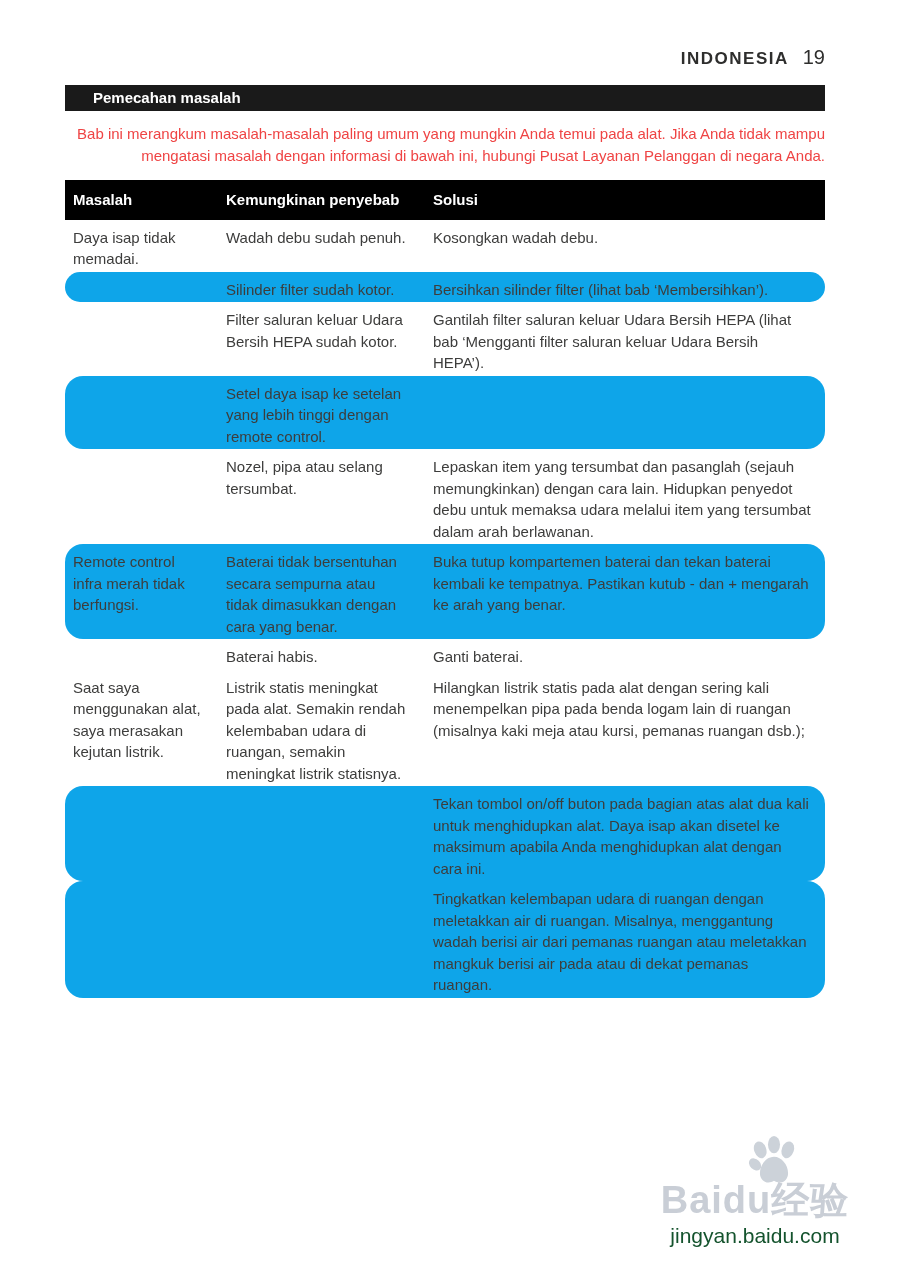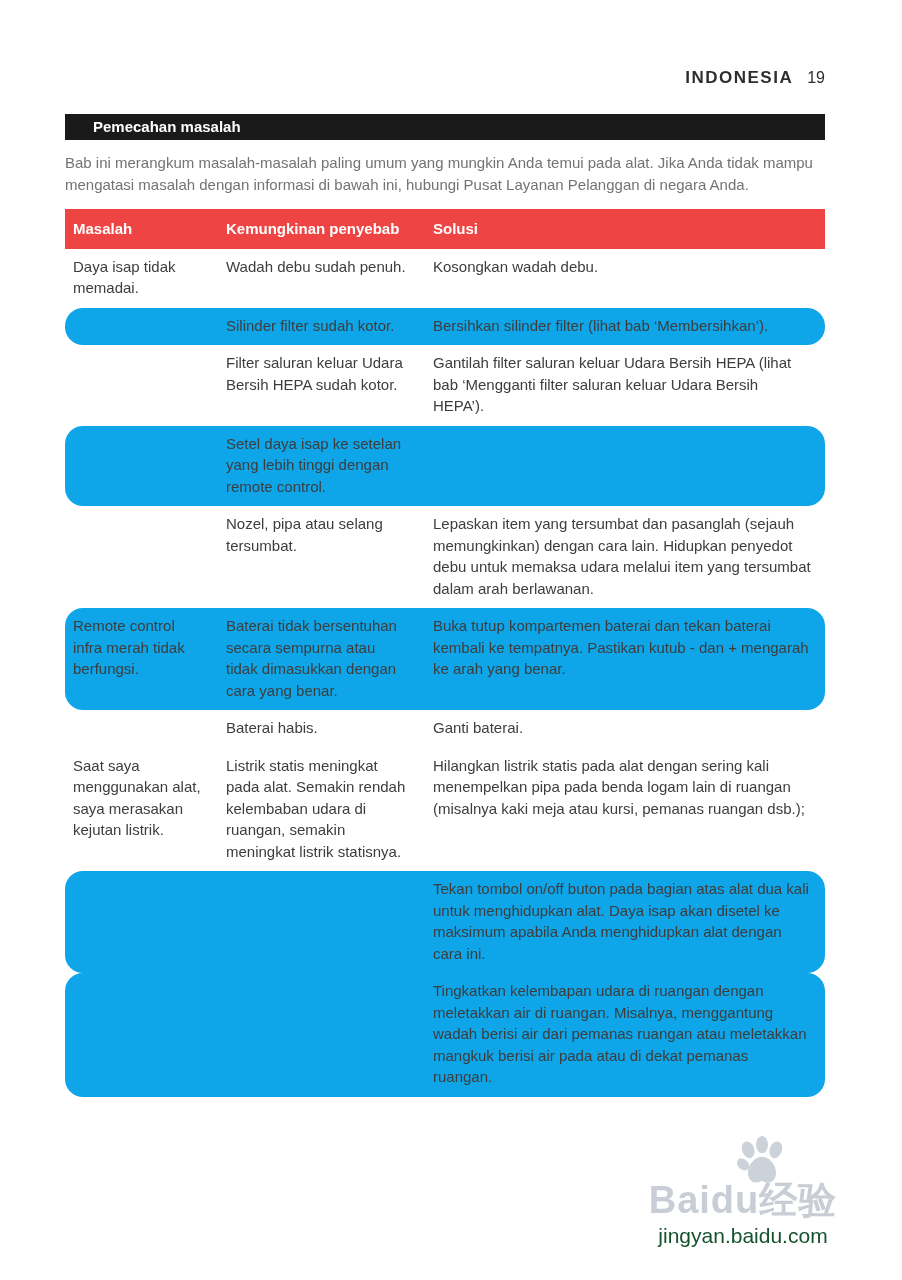--- a/index.html
+++ b/index.html
@@ -13,77 +13,78 @@
     margin:0 auto;
   }
   .content { padding:0 77px 0 65px; }
 
   
   .page-header {
     display:flex;
     justify-content:flex-end;
     align-items:baseline;
     gap:14px;
-    padding-top:68px;
+    padding-top:46px;
   }
   .region-label {
     font-size:17px;
     font-weight:bold;
     letter-spacing:1.5px;
     color:#2e2e2d;
   }
   .page-number {
-    font-size:16px;
+    font-size:20px;
     color:#2e2e2d;
   }
 
   
   .section-bar {
-    margin-top:26px;
+    margin-top:16px;
     background:#1a1a1a;
     color:#ffffff;
     font-size:15px;
     font-weight:bold;
     padding:4px 10px 5px 28px;
   }
 
   
   .intro {
     margin-top:12px;
     font-size:15px;
     line-height:21.5px;
-    color:#737373;
+    color:#ef4444;
+    text-align:right;
   }
 
   
   .ts-table { margin-top:14px; }
   .t-head, .t-row {
     display:grid;
     grid-template-columns:153px 207px 1fr;
   }
   .t-head {
-    background:#ef4444;
+    background:#000000;
     color:#ffffff;
   }
   .t-head .t-cell {
     font-size:15px;
     font-weight:bold;
     padding:9px 12px 9px 8px;
   }
   .t-cell {
     font-size:15px;
     line-height:21.5px;
-    padding:7px 14px 9px 8px;
+    padding:7px 14px 2px 8px;
   }
   .t-row.shaded { background:#0ea5e9;border-radius:18px; }
 
   
   .watermark {
     position:absolute;
-    right:44px;
+    right:32px;
     bottom:32px;
     width:230px;
     text-align:center;
     user-select:none;
   }
   .wm-paw {
     display:block;
     margin:0 auto -6px 108px;
     width:52px; height:50px;
   }

